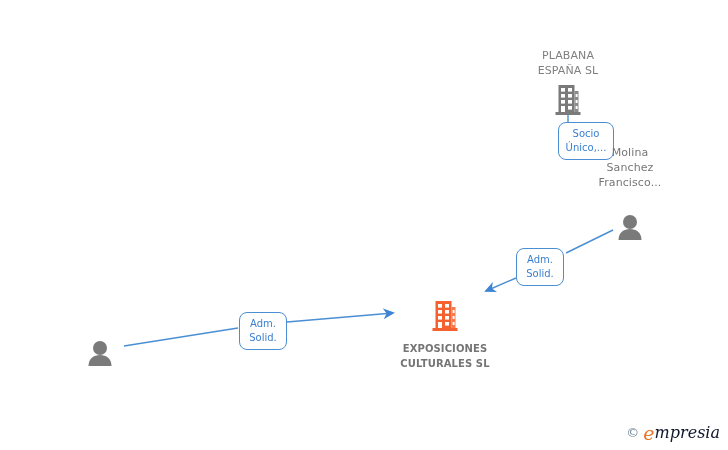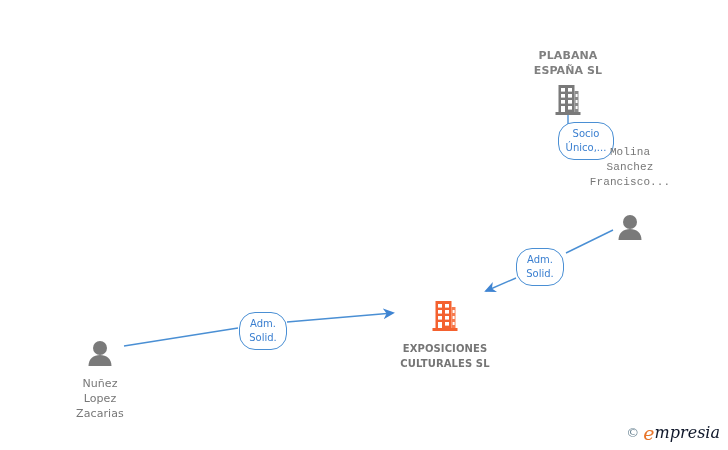--- a/index.html
+++ b/index.html
@@ -38,28 +38,28 @@
     color: #777777;
     white-space: pre-line;
     letter-spacing: 0.1px;
   }
   .node-label.company {
     font-weight: bold;
     font-size: 10px;
     color: #757575;
   }
   .node-label.company-plain {
-    font-weight: bold;
+    font-weight: normal;
     color: #808080;
   }
   .edge-badge {
     position: absolute;
     background: #ffffff;
     border: 1px solid #4a8fd4;
-    border-radius: 16px;
+    border-radius: 8px;
     color: #3a7fd0;
     font-size: 10px;
     line-height: 14px;
     text-align: center;
     padding: 4px 6px;
     white-space: pre-line;
     box-sizing: border-box;
   }
   .watermark {
     position: absolute;
@@ -133,21 +133,21 @@
         <rect x="20.6" y="16" width="2" height="3" fill="#ffffff"></rect>
         <rect x="20.6" y="22" width="2" height="3" fill="#ffffff"></rect>
       </svg>
     </span>
   </div>
 
   <div class="edge-badge" style="left:558px; top:122px; width:56px;">Socio
 Único,...</div>
 
   <div class="node" style="left:588px; top:145px; width:84px;">
-    <div class="node-label" style="margin-bottom:24px;font-family:Liberation Mono, monospace;">Molina
+    <div class="node-label" style="margin-bottom:24px;">Molina
 Sanchez
 Francisco...</div>
     <span class="node-icon">
       <svg width="28" height="26" viewBox="0 0 28 26" xmlns="http://www.w3.org/2000/svg">
         <circle cx="14" cy="8" r="7" fill="#7a7a7a"></circle>
         <path d="M2.5,26 C2.5,18.6 7.6,15 14,15 C20.4,15 25.5,18.6 25.5,26 Z" fill="#7a7a7a"></path>
       </svg>
     </span>
   </div>
 
@@ -180,23 +180,20 @@
   <div class="edge-badge" style="left:239px; top:312px; width:48px;">Adm.
 Solid.</div>
 
   <div class="node" style="left:58px; top:340px; width:84px;">
     <span class="node-icon">
       <svg width="28" height="26" viewBox="0 0 28 26" xmlns="http://www.w3.org/2000/svg">
         <circle cx="14" cy="8" r="7" fill="#7a7a7a"></circle>
         <path d="M2.5,26 C2.5,18.6 7.6,15 14,15 C20.4,15 25.5,18.6 25.5,26 Z" fill="#7a7a7a"></path>
       </svg>
     </span>
-    <div class="node-label" style="margin-top:6px;">Nuñez
-Lopez
-Zacarias</div>
   </div>
 
   <div class="watermark">
     <span class="copy">©</span>
     <span class="brand-e">e</span>
     <span class="brand-rest">mpresia</span>
   </div>
 
 </div>
 

